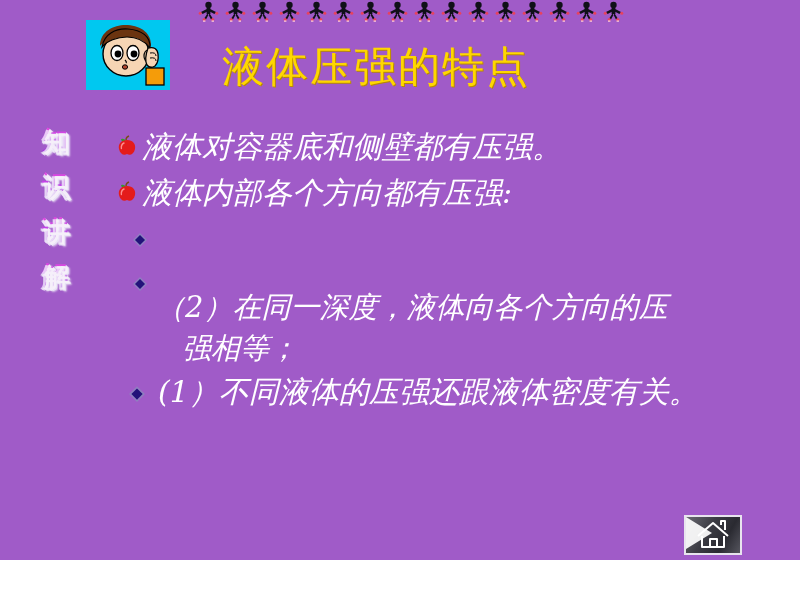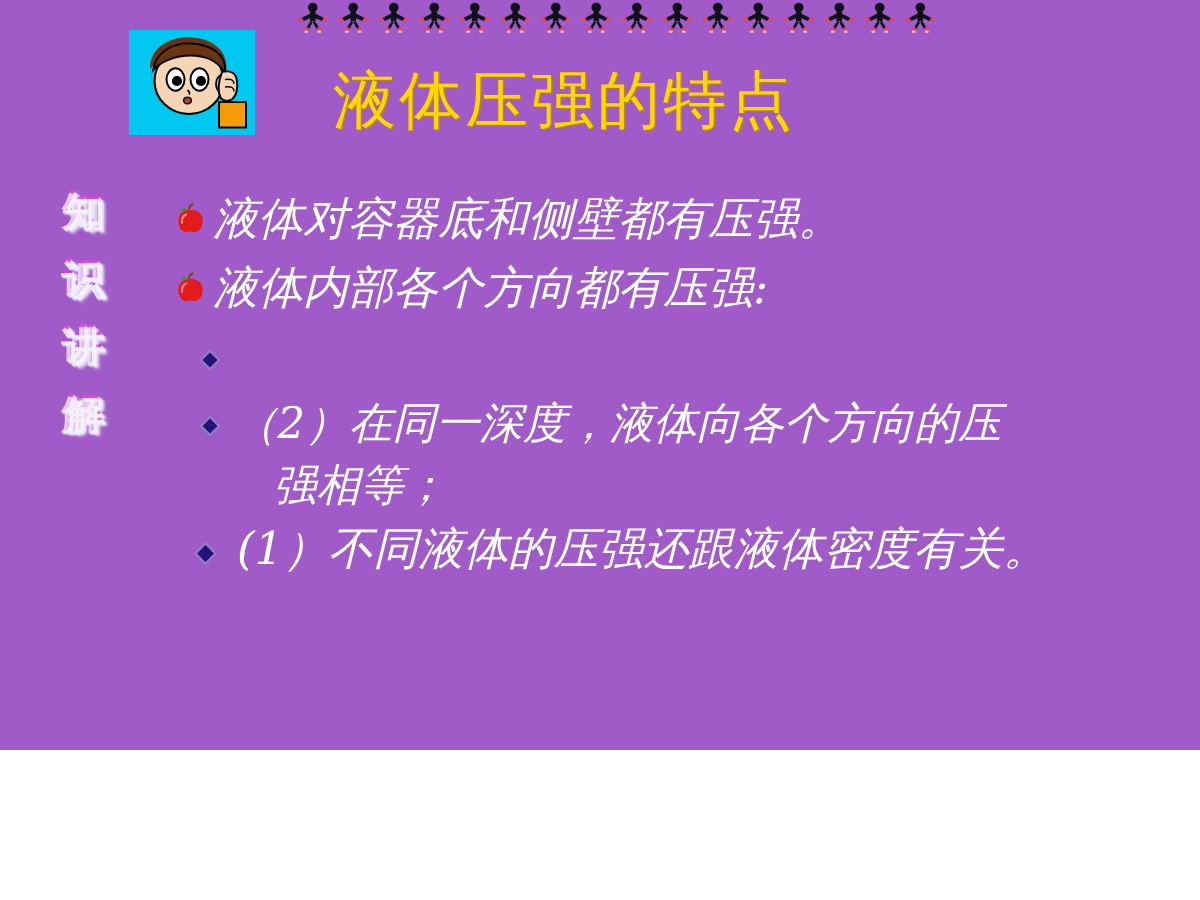--- a/index.html
+++ b/index.html
@@ -8,21 +8,21 @@
     padding: 0;
     background: #ffffff;
   }
   body {
     font-family: "DejaVu Sans", "Liberation Sans", sans-serif;
   }
 
   .slide {
     position: relative;
     width: 800px;
-    height: 500px;
+    height: 560px;
     background: #a05bc8;
     overflow: hidden;
   }
 
   
   .border-strip {
     position: absolute;
     left: 195px;
     top: 1px;
     width: 438px;
@@ -142,20 +142,21 @@
 
   .lvl2-text {
     font-family: "DejaVu Serif", "Liberation Serif", serif;
     font-size: 29px;
     line-height: 41px;
     color: #ffffff;
     max-width: 630px;
   }
   .lvl2.wide .lvl2-text {
     text-indent: 0;
+    margin-top: 25px;
   }
   .lvl2.wide .lvl2-text .cont {
     display: block;
     padding-left: 26px;
   }
   .lvl2.last {
     margin-left: 12px;
   }
   .lvl2.last .diamond-bullet {
     flex: 0 0 30px;

